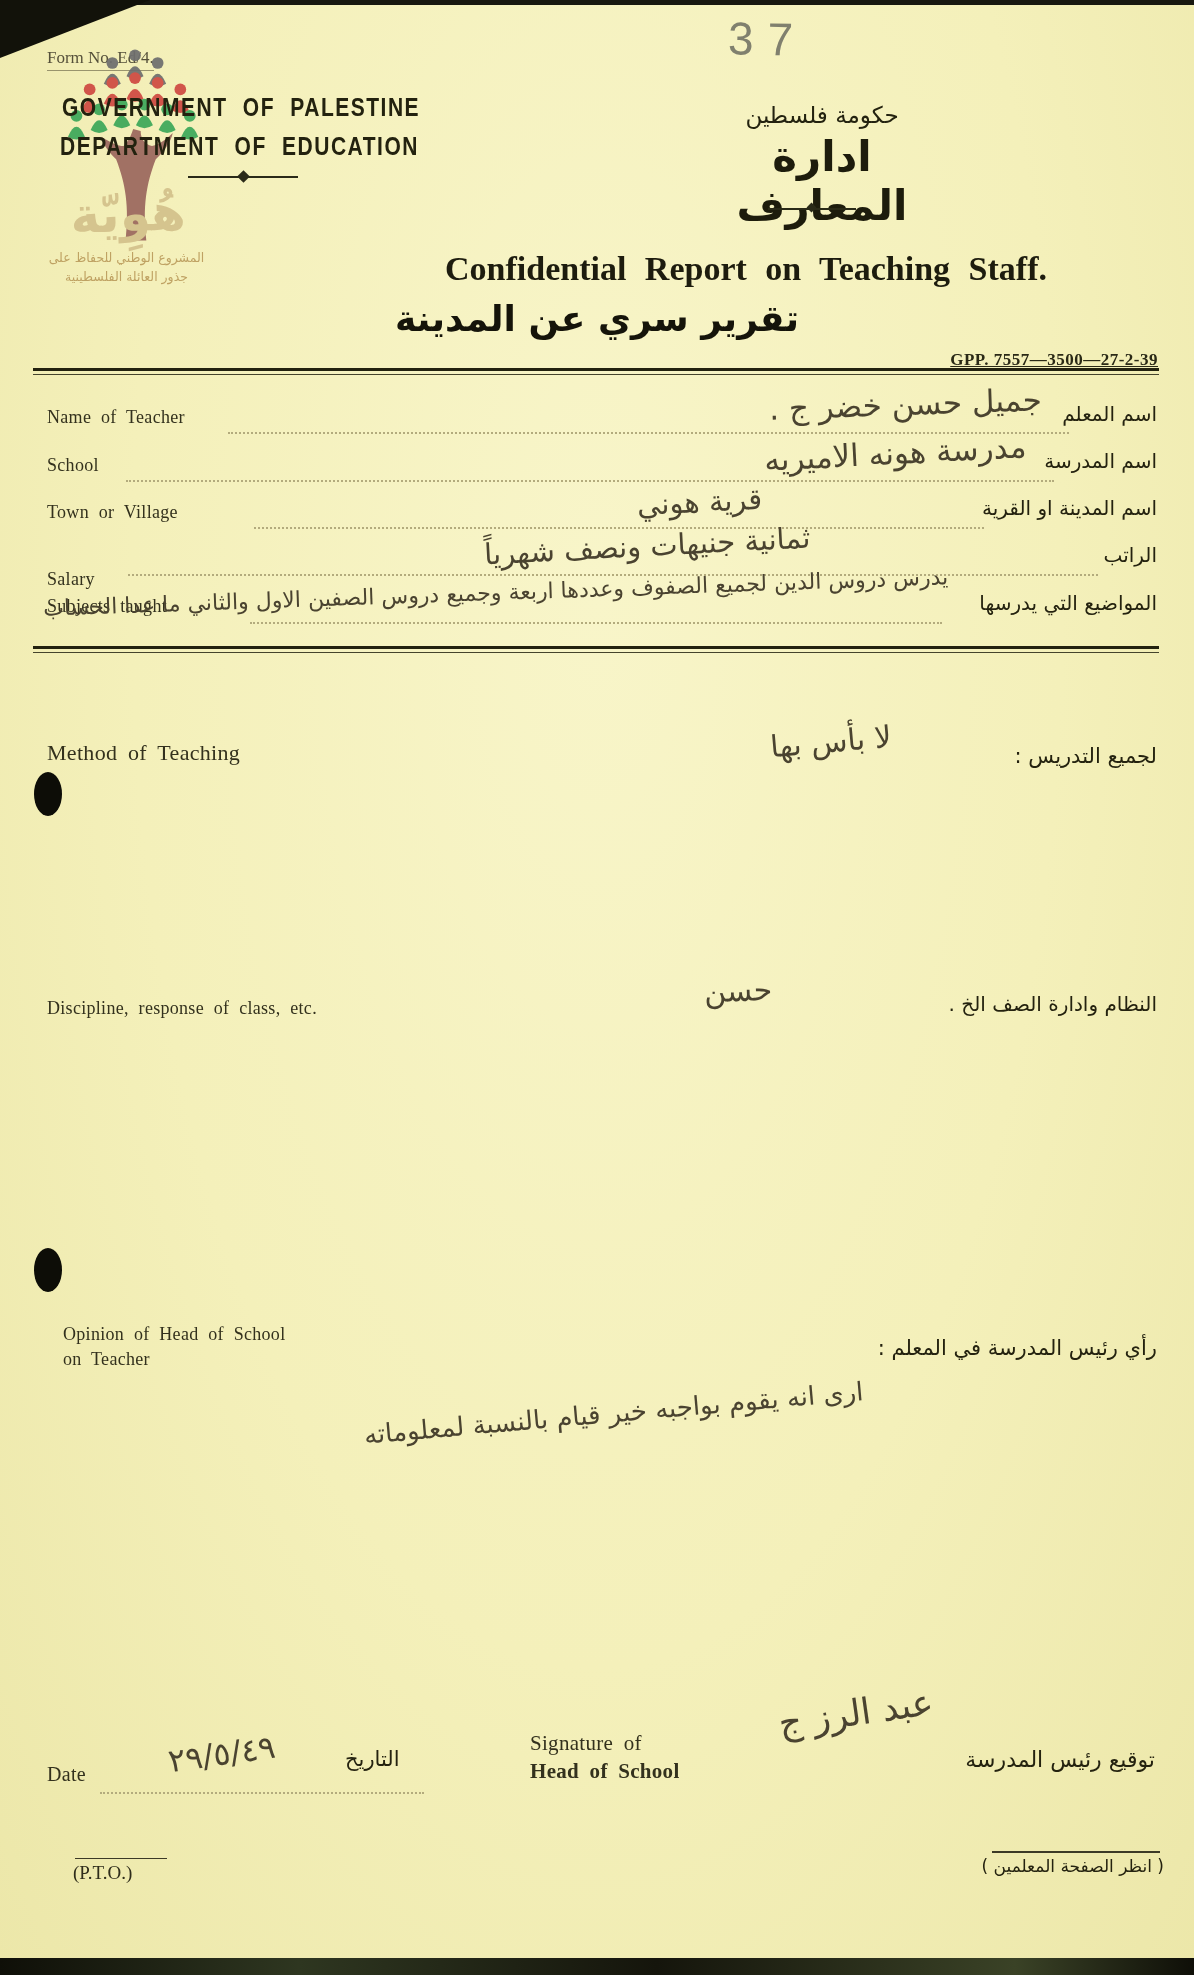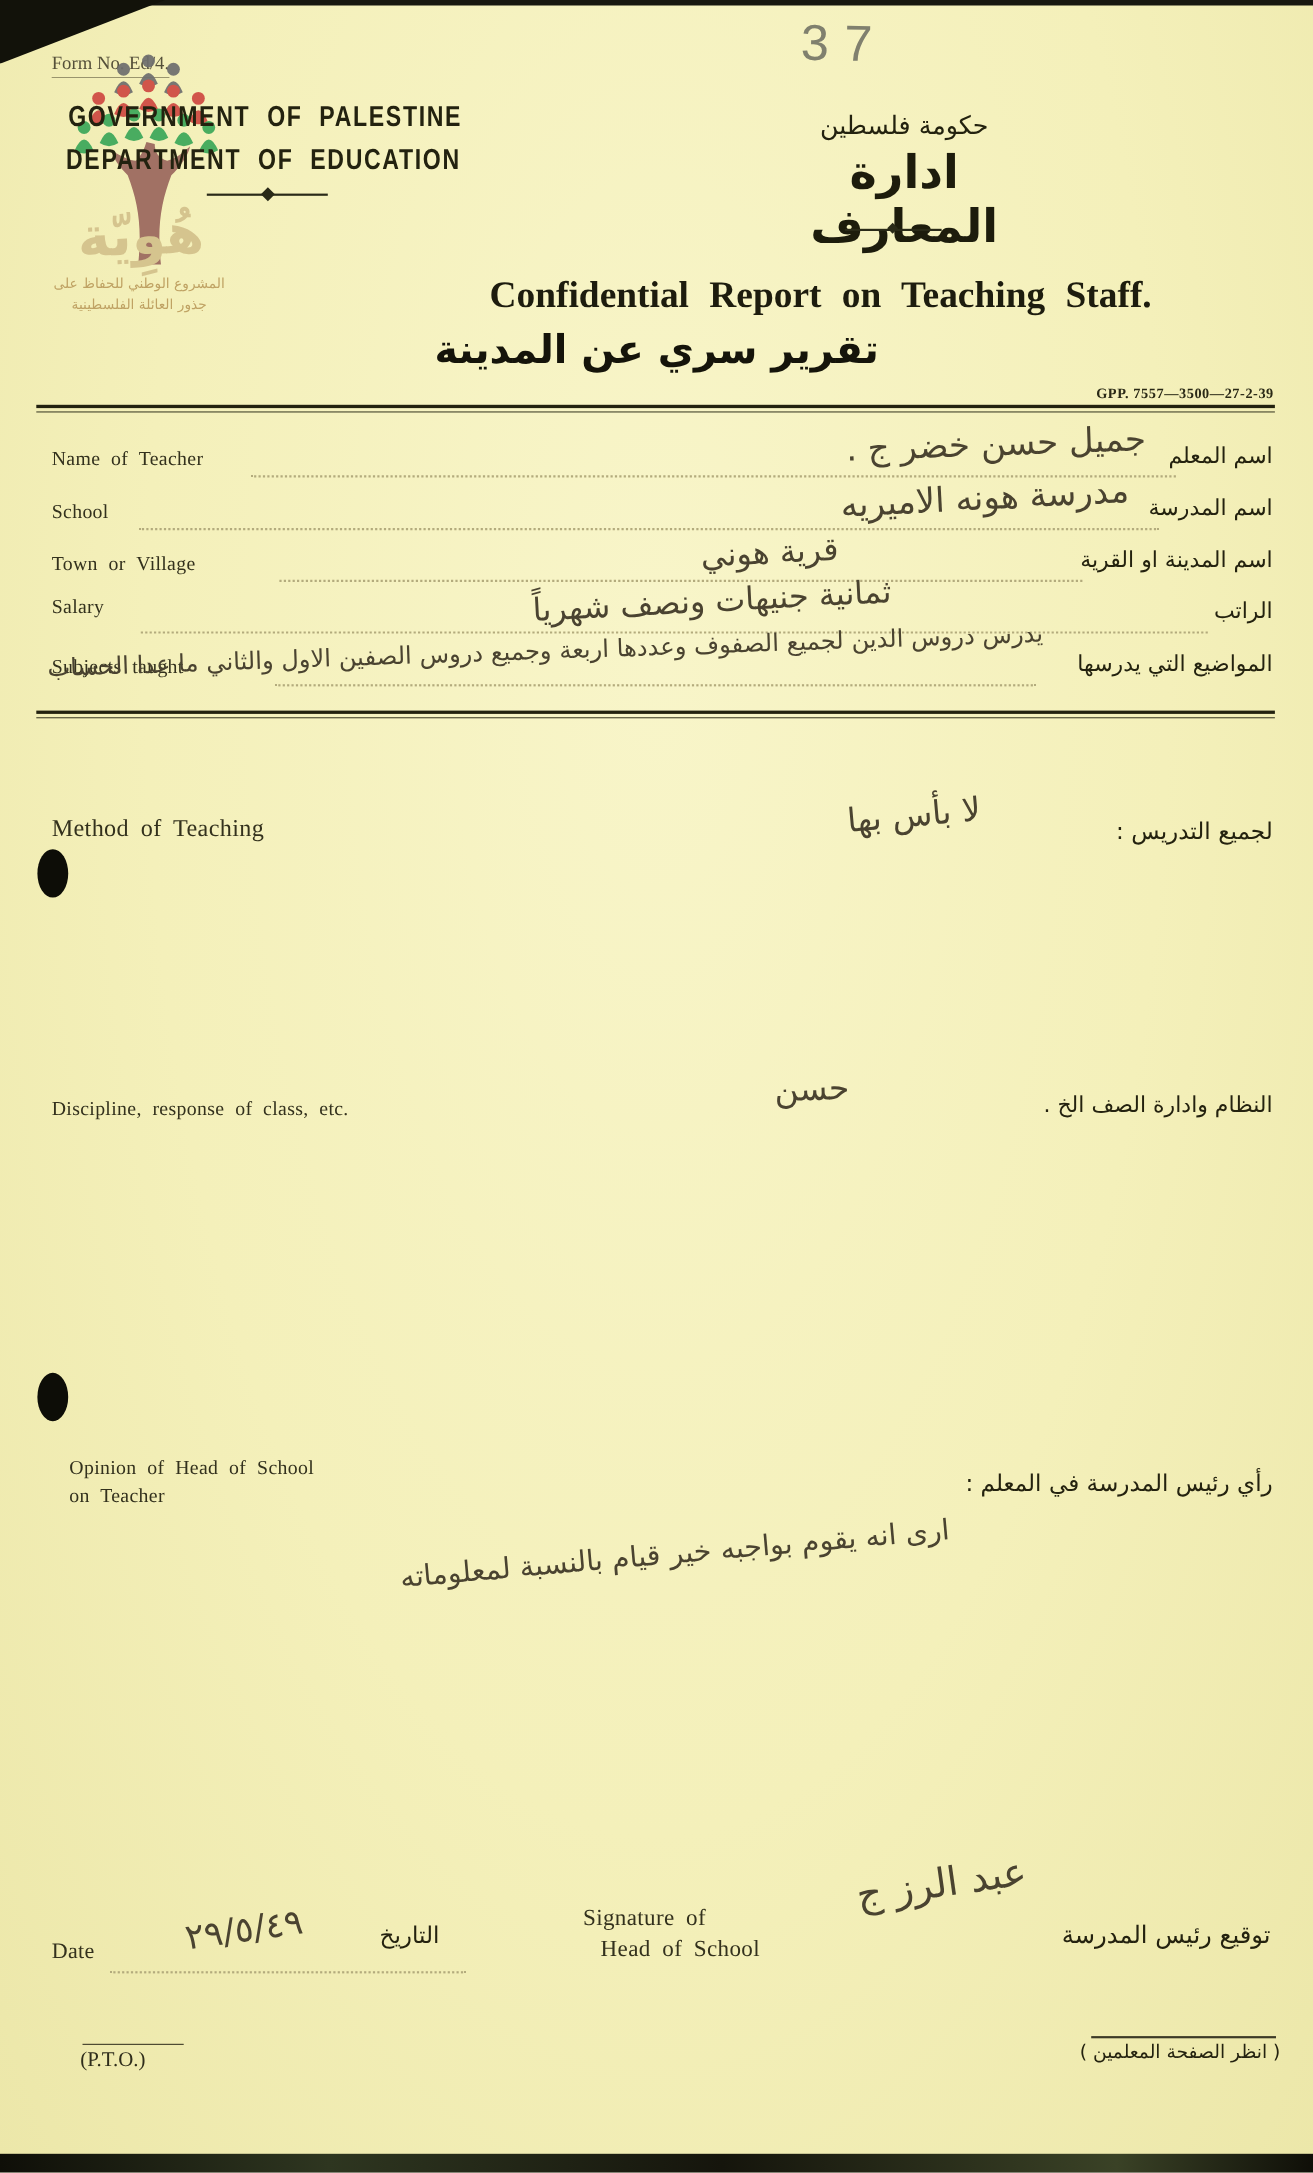--- a/index.html
+++ b/index.html
@@ -87,40 +87,40 @@
   <div class="abs sans" style="left:728px;top:12px;font-size:46px;color:#80806e;letter-spacing:14px;transform:rotate(1deg);">37</div>
 
   <div class="abs ar" style="left:742px;top:102px;width:160px;text-align:center;font-size:23px;color:#23220f;">حكومة فلسطين</div>
   <div class="abs ar" style="left:712px;top:132px;width:220px;text-align:center;font-size:42px;font-weight:bold;color:#1d1c0c;">ادارة المعارف</div>
   <div class="abs divline" style="left:768px;top:208px;width:88px;height:1.5px;"></div>
   <div class="abs diamond" style="left:808px;top:204px;width:7px;height:7px;"></div>
 
   <div class="abs serif" style="left:147px;top:250px;width:900px;text-align:right;font-size:34px;font-weight:bold;word-spacing:10px;color:#1d1c0e;">Confidential Report on Teaching Staff.</div>
   <div class="abs ar" style="left:297px;top:298px;width:600px;text-align:center;font-size:36px;font-weight:bold;color:#15140a;">تقرير سري عن المدينة</div>
 
-  <div class="abs serif" style="right:36px;top:350px;font-size:13px;font-weight:bold;letter-spacing:.5px;color:#2a2916;">GPP. 7557—3500—27-2-39</div>
+  <div class="abs serif" style="right:36px;top:350px;font-size:17px;font-weight:bold;letter-spacing:.5px;color:#2a2916;text-decoration:underline;">GPP. 7557—3500—27-2-39</div>
 
   <div class="abs dblrule" style="left:33px;right:35px;top:368px;"></div>
 
   <div class="abs label-en" style="left:47px;top:407px;">Name of Teacher</div>
   <div class="abs dots" style="left:228px;right:125px;top:432px;"></div>
   <div class="abs hand" style="right:152px;top:386px;font-size:31px;transform:rotate(-2deg);">جميل حسن خضر ج .</div>
   <div class="abs ar label-ar" style="right:37px;top:402px;">اسم المعلم</div>
 
   <div class="abs label-en" style="left:47px;top:455px;">School</div>
   <div class="abs dots" style="left:126px;right:140px;top:480px;"></div>
   <div class="abs hand" style="right:168px;top:435px;font-size:31px;transform:rotate(-3deg);">مدرسة هونه الاميريه</div>
   <div class="abs ar label-ar" style="right:37px;top:449px;">اسم المدرسة</div>
 
   <div class="abs label-en" style="left:47px;top:502px;">Town or Village</div>
   <div class="abs dots" style="left:254px;right:210px;top:527px;"></div>
   <div class="abs hand" style="right:432px;top:485px;font-size:29px;transform:rotate(-3deg);">قرية هوني</div>
   <div class="abs ar label-ar" style="right:37px;top:496px;">اسم المدينة او القرية</div>
 
-  <div class="abs label-en" style="left:47px;top:541px;">Salary</div>
+  <div class="abs label-en" style="left:47px;top:569px;">Salary</div>
   <div class="abs dots" style="left:128px;right:96px;top:574px;"></div>
   <div class="abs hand" style="right:384px;top:529px;font-size:29px;transform:rotate(-3deg);">ثمانية جنيهات ونصف شهرياً</div>
   <div class="abs ar label-ar" style="right:37px;top:543px;">الراتب</div>
 
   <div class="abs label-en" style="left:47px;top:596px;">Subjects taught</div>
   <div class="abs dots" style="left:250px;right:252px;top:622px;"></div>
   <div class="abs hand" style="right:246px;top:580px;font-size:22px;transform:rotate(-2deg);">يدرس دروس الدين لجميع الصفوف وعددها اربعة وجميع دروس الصفين الاول والثاني ما عدا الحساب</div>
   <div class="abs ar label-ar" style="right:37px;top:591px;">المواضيع التي يدرسها</div>
 
   <div class="abs dblrule" style="left:33px;right:35px;top:646px;"></div>
@@ -144,21 +144,21 @@
   <div class="abs ar label-ar" style="right:37px;top:1336px;font-size:21px;">رأي رئيس المدرسة في المعلم :</div>
   <div class="abs hand" style="right:330px;top:1398px;font-size:26px;transform:rotate(-5deg);">ارى انه يقوم بواجبه خير قيام بالنسبة لمعلوماته</div>
 
   <div class="abs label-en" style="left:47px;top:1763px;font-size:20px;">Date</div>
   <div class="abs dots" style="left:100px;right:770px;top:1792px;"></div>
   <div class="abs hand" style="left:168px;top:1735px;font-size:32px;transform:rotate(-8deg);direction:ltr;">٢٩/٥/٤٩</div>
   <div class="abs ar label-ar" style="left:345px;top:1747px;font-size:21px;">التاريخ</div>
 
   <div class="abs" style="left:530px;top:1731px;">
     <div class="label-en" style="font-size:21px;">Signature of</div>
-    <div class="label-en" style="font-size:21px;margin-left:16px;margin-top:3px;">Head of School</div>
+    <div class="label-en" style="font-size:21px;margin-left:0;margin-top:3px;font-weight:bold;">Head of School</div>
   </div>
   <div class="abs ar label-ar" style="right:39px;top:1747px;font-size:22px;">توقيع رئيس المدرسة</div>
   <div class="abs hand" style="right:260px;top:1692px;font-size:36px;transform:rotate(-8deg);">عبد الرز ج</div>
 
   <div class="abs thinline" style="left:75px;top:1858px;width:92px;"></div>
   <div class="abs serif" style="left:73px;top:1862px;font-size:19px;color:#2f2d1b;">(P.T.O.)</div>
   <div class="abs thinline" style="right:34px;top:1851px;width:168px;height:2px;"></div>
   <div class="abs ar" style="right:30px;top:1856px;font-size:17px;color:#24220f;">( انظر الصفحة المعلمين )</div>
 
 </div>

